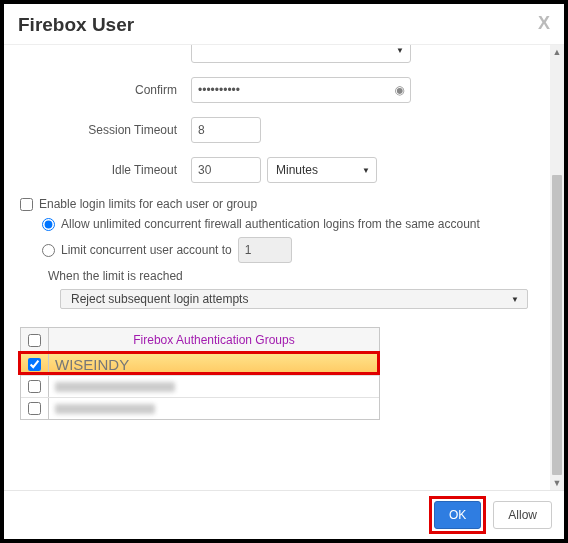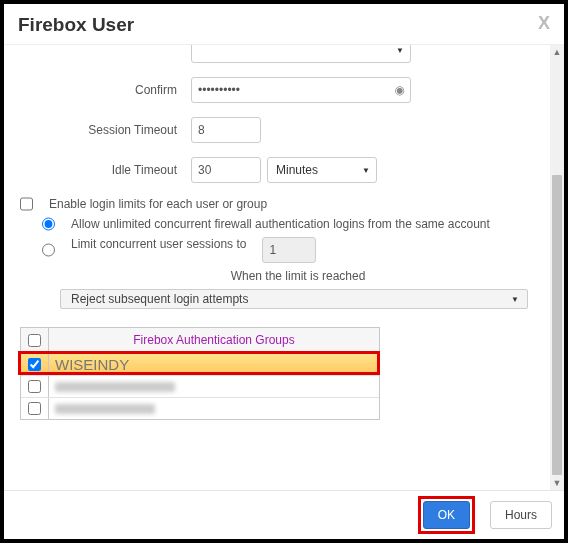--- a/index.html
+++ b/index.html
@@ -134,32 +134,32 @@
   .topsel {
     width: 220px;
     margin-left: 0;
   }
 
   .login-limits {
     margin: 6px 0 10px 14px;
   }
   .ll-row {
     display: flex;
-    gap: 16px;
+    align-items: center;
+    gap: 6px;
     margin-bottom: 6px;
     color: #555;
   }
   .ll-sub {
     margin-left: 22px;
   }
   .ll-subtext {
     margin-left: 28px;
     margin-top: 4px;
     margin-bottom: 6px;
-    text-align: center;
   }
   .num-input {
     width: 54px;
     text-align: left;
   }
   .dd {
     border: 1px solid #ccc;
     border-radius: 2px;
     height: 20px;
     background: #f4f4f4;
@@ -243,21 +243,21 @@
     background: #ccc;
     border-radius: 2px;
     filter: blur(2px);
   }
 
   .modal-footer {
     border-top: 1px solid #e6e6e6;
     padding: 10px 12px;
     display: flex;
     justify-content: flex-end;
-    gap: 20px;
+    gap: 12px;
     position: relative;
   }
   .btn {
     border: 1px solid #ccc;
     border-radius: 3px;
     height: 28px;
     padding: 0 14px;
     font-size: 12px;
     background: #fff;
     color: #444;
@@ -312,21 +312,21 @@
         <div class="ll-row">
           <input type="checkbox" style="">
           <span>Enable login limits for each user or group</span>
         </div>
         <div class="ll-row ll-sub">
           <input type="radio" checked="" style="">
           <span>Allow unlimited concurrent firewall authentication logins from the same account</span>
         </div>
         <div class="ll-row ll-sub">
           <input type="radio" style="">
-          <span>Limit concurrent user sessions to</span>
+          <span>Limit concurrent user account to</span>
           <input class="text-input num-input" style="background: rgb(238, 238, 238);" readonly="" value="1">
         </div>
         <div class="ll-subtext">When the limit is reached</div>
         <div class="dd">
           <span>Reject subsequent login attempts</span>
         </div>
       </div>
 
       <div style="position:relative;">
         <div class="groups-table">
@@ -369,16 +369,16 @@
       <div class="thumb"></div>
       <div class="arrow down">▼</div>
     </div>
   </div>
 
   <div class="modal-footer">
     <div style="position:relative;">
       <button class="btn primary">OK</button>
       <div class="hl" style="left:-5px; top:-5px; right:-5px; bottom:-5px;"></div>
     </div>
-    <button class="btn">Hours</button>
+    <button class="btn">Allow</button>
   </div>
 
 </div>
 
 </body></html>

